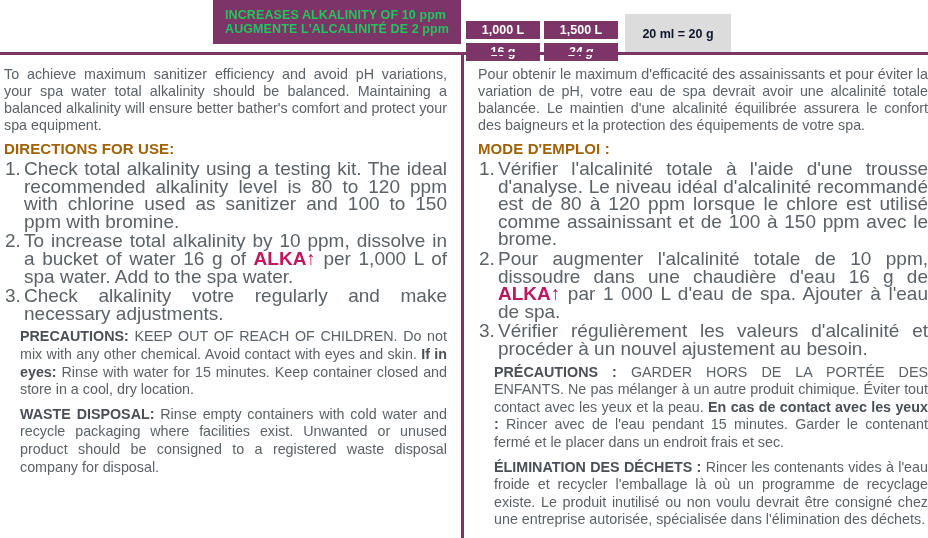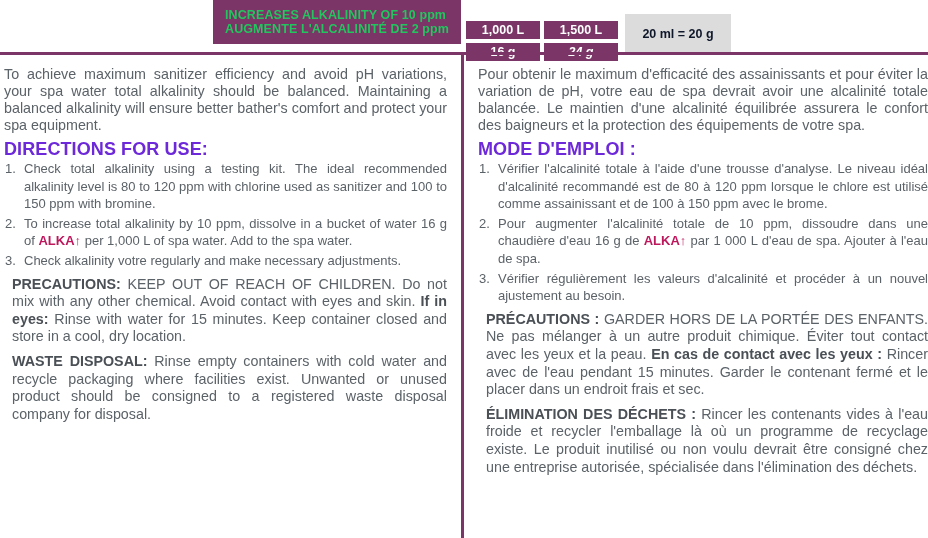--- a/index.html
+++ b/index.html
@@ -117,55 +117,55 @@
   p.para {
     margin: 0 0 6px 0;
     font-size: 14.3px;
     line-height: 17px;
     text-align: justify;
     color: #5b6268;
   }
 
   h3.sec-head {
     margin: 2px 0 2px 0;
-    font-size: 18px;
+    font-size: 15px;
     line-height: 18px;
     font-weight: bold;
-    color: #6d28d9;
+    color: #a16207;
     letter-spacing: 0.1px;
   }
 
   ol.steps {
     margin: 0 0 6px 0;
     padding: 0;
     list-style: none;
     counter-reset: stepc;
   }
   ol.steps > li {
     position: relative;
     margin: 0 0 2px 0;
     padding-left: 20px;
-    font-size: 13px;
+    font-size: 19px;
     line-height: 17.6px;
     text-align: justify;
     color: #5b6268;
   }
   ol.steps > li::before {
     counter-increment: stepc;
     content: counter(stepc) ".";
     position: absolute;
     left: 1px;
     top: 0;
     width: 16px;
     text-align: left;
     color: #5b6268;
   }
 
   .blk {
-    margin: 0 0 7px 8px;
+    margin: 0 0 7px 16px;
     font-size: 14.3px;
     line-height: 17.6px;
     text-align: justify;
     color: #5b6268;
   }
   .blk .lead {
     font-weight: bold;
     color: #4a5056;
   }
   .blk .inline-b {

